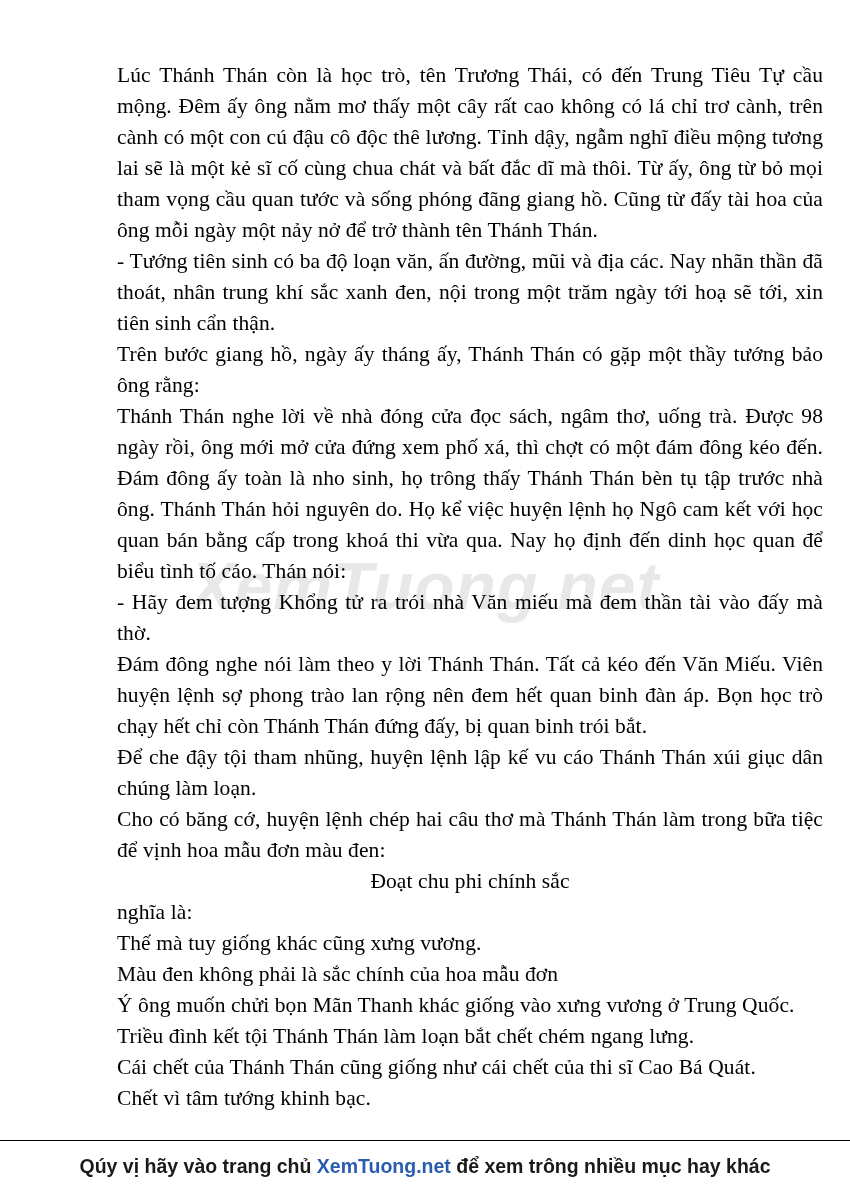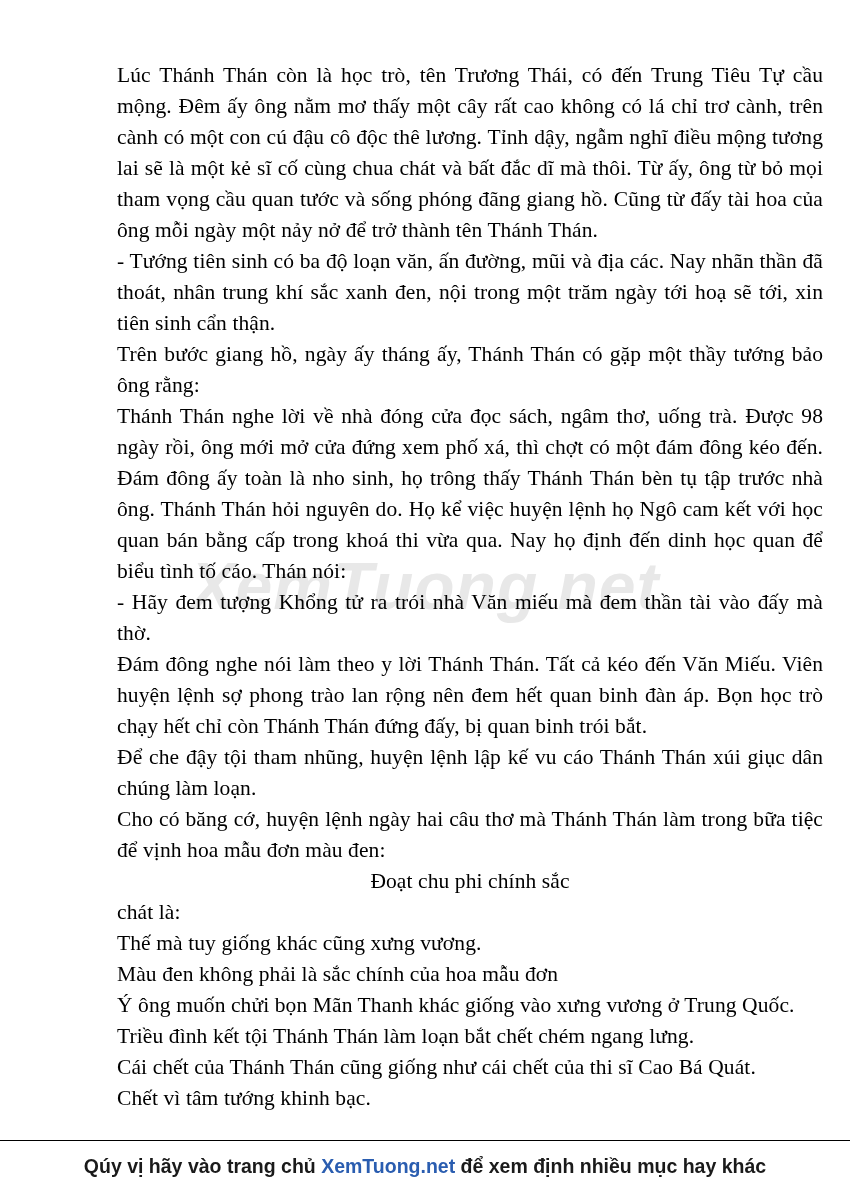--- a/index.html
+++ b/index.html
@@ -92,30 +92,30 @@
   <div class="watermark">XemTuong.net</div>
 
   <div class="content">
     <p class="para">Lúc Thánh Thán còn là học trò, tên Trương Thái, có đến Trung Tiêu Tự cầu mộng. Đêm ấy ông nằm mơ thấy một cây rất cao không có lá chỉ trơ cành, trên cành có một con cú đậu cô độc thê lương. Tỉnh dậy, ngẫm nghĩ điều mộng tương lai sẽ là một kẻ sĩ cố cùng chua chát và bất đắc dĩ mà thôi. Từ ấy, ông từ bỏ mọi tham vọng cầu quan tước và sống phóng đãng giang hồ. Cũng từ đấy tài hoa của ông mỗi ngày một nảy nở để trở thành tên Thánh Thán.</p>
     <p class="para">- Tướng tiên sinh có ba độ loạn văn, ấn đường, mũi và địa các. Nay nhãn thần đã thoát, nhân trung khí sắc xanh đen, nội trong một trăm ngày tới hoạ sẽ tới, xin tiên sinh cẩn thận.</p>
     <p class="para">Trên bước giang hồ, ngày ấy tháng ấy, Thánh Thán có gặp một thầy tướng bảo ông rằng:</p>
     <p class="para">Thánh Thán nghe lời về nhà đóng cửa đọc sách, ngâm thơ, uống trà. Được 98 ngày rồi, ông mới mở cửa đứng xem phố xá, thì chợt có một đám đông kéo đến. Đám đông ấy toàn là nho sinh, họ trông thấy Thánh Thán bèn tụ tập trước nhà ông. Thánh Thán hỏi nguyên do. Họ kể việc huyện lệnh họ Ngô cam kết với học quan bán bằng cấp trong khoá thi vừa qua. Nay họ định đến dinh học quan để biểu tình tố cáo. Thán nói:</p>
     <p class="para">- Hãy đem tượng Khổng tử ra trói nhà Văn miếu mà đem thần tài vào đấy mà thờ.</p>
     <p class="para">Đám đông nghe nói làm theo y lời Thánh Thán. Tất cả kéo đến Văn Miếu. Viên huyện lệnh sợ phong trào lan rộng nên đem hết quan binh đàn áp. Bọn học trò chạy hết chỉ còn Thánh Thán đứng đấy, bị quan binh trói bắt.</p>
     <p class="para">Để che đậy tội tham nhũng, huyện lệnh lập kế vu cáo Thánh Thán xúi giục dân chúng làm loạn.</p>
-    <p class="para">Cho có băng cớ, huyện lệnh ngày hai câu thơ mà Thánh Thán làm trong bữa tiệc để vịnh hoa mẫu đơn màu đen:</p>
+    <p class="para">Cho có băng cớ, huyện lệnh chép hai câu thơ mà Thánh Thán làm trong bữa tiệc để vịnh hoa mẫu đơn màu đen:</p>
     <p class="para italic">Đoạt chu phi chính sắc</p>
-    <p class="para plain">chát là:</p>
+    <p class="para plain">nghĩa là:</p>
     <p class="para plain">Thế mà tuy giống khác cũng xưng vương.</p>
     <p class="para plain">Màu đen không phải là sắc chính của hoa mẫu đơn</p>
     <p class="para">Ý ông muốn chửi bọn Mãn Thanh khác giống vào xưng vương ở Trung Quốc.</p>
     <p class="para plain">Triều đình kết tội Thánh Thán làm loạn bắt chết chém ngang lưng.</p>
     <p class="para plain">Cái chết của Thánh Thán cũng giống như cái chết của thi sĩ Cao Bá Quát.</p>
     <p class="para plain">Chết vì tâm tướng khinh bạc.</p>
   </div>
 
   <div class="footer-rule"></div>
 
   <div class="footer">
-    <span>Qúy vị hãy vào trang chủ </span><span class="brand">XemTuong.net</span><span> để xem định nhiều mục hay khác</span>
+    <span>Qúy vị hãy vào trang chủ </span><span class="brand">XemTuong.net</span><span> để xem trông nhiều mục hay khác</span>
   </div>
 
 </div>
 
 </body></html>

